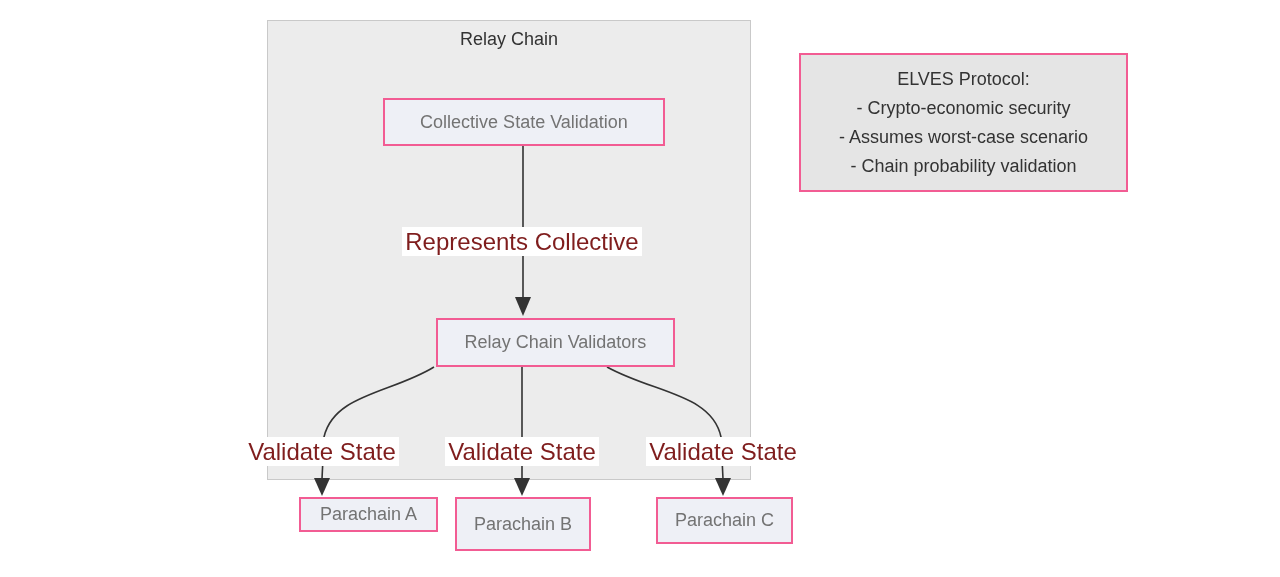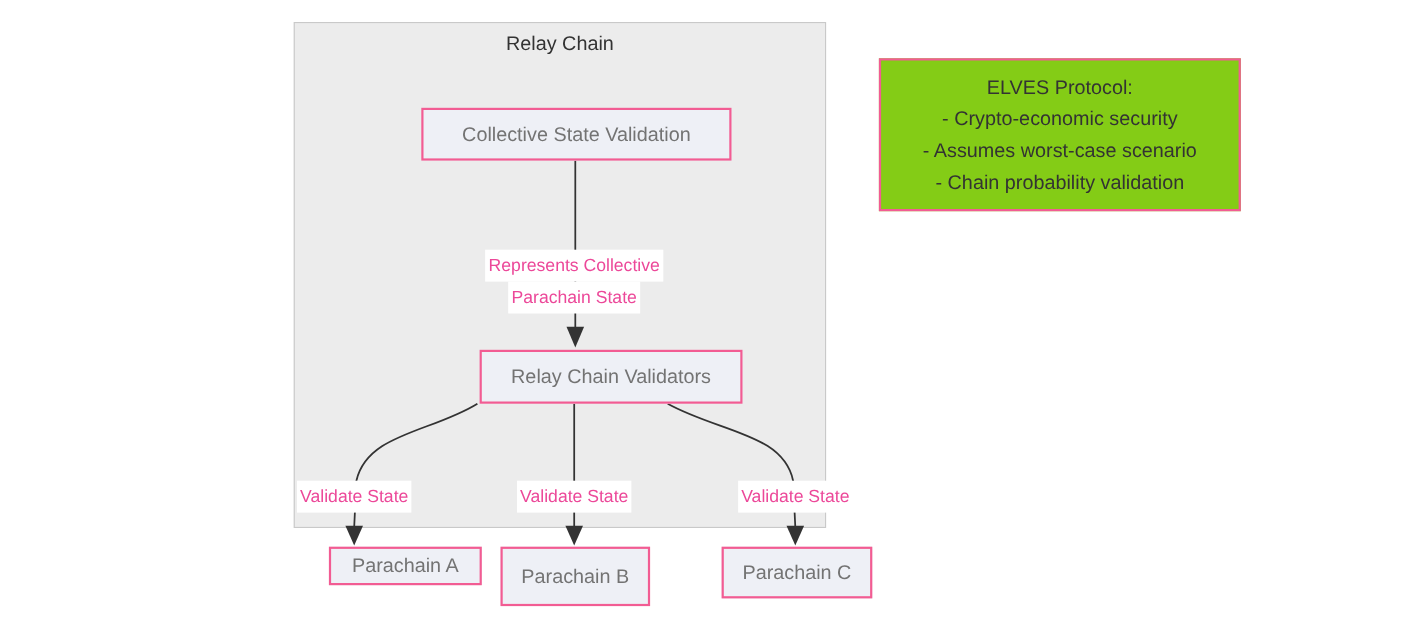--- a/index.html
+++ b/index.html
@@ -48,42 +48,42 @@
     pointer-events:none;
   }
   #edges path, #edges line{
     fill:none;stroke:#333333;stroke-width:1.6;
   }
   #edges polygon{fill:#333333;stroke:none;}
   
   .edge-label{
     position:absolute;
     text-align:center;
-    font-size:16px;
-    color:#ec4899;
+    font-size:24px;
+    color:#7f1d1d;
     line-height:29px;
     text-decoration:underline;
   }
   .edge-label .lbl-line{
     display:inline-block;
     background:#ffffff;
     padding:0 3px;
   }
   .label-represents{left:392px;top:227px;width:260px;}
   .label-validate{width:180px;top:437px;}
   .label-validate-a{left:232px;}
   .label-validate-b{left:432px;}
   .label-validate-c{left:633px;}
   .label-validate .lbl-line{background:#ffffff;}
   
   .note-box{
     position:absolute;
     left:799px;top:53px;width:329px;height:139px;
     box-sizing:border-box;
-    background:#84cc16;
+    background:#e5e5e5;
     border:2px solid #f25c93;
     display:flex;flex-direction:column;
     align-items:center;justify-content:center;
     font-size:18px;
     line-height:29px;
     color:#333333;
     text-align:center;
     white-space:nowrap;
   }
 </style>
@@ -106,21 +106,20 @@
 
     <line x1="522" y1="367" x2="522" y2="479"></line>
     <polygon points="522,496 514,478 530,478"></polygon>
 
     <path d="M 607,367 C 654,393 712,394 721,437 L 723,479"></path>
     <polygon points="723,496 715,478 731,478"></polygon>
   </svg>
 
   <div class="edge-label label-represents">
     <span class="lbl-line">Represents Collective</span><br>
-    <span class="lbl-line">Parachain State</span>
   </div>
 
   <div class="edge-label label-validate label-validate-a">
     <span class="lbl-line">Validate State</span>
   </div>
   <div class="edge-label label-validate label-validate-b">
     <span class="lbl-line">Validate State</span>
   </div>
   <div class="edge-label label-validate label-validate-c">
     <span class="lbl-line">Validate State</span>

